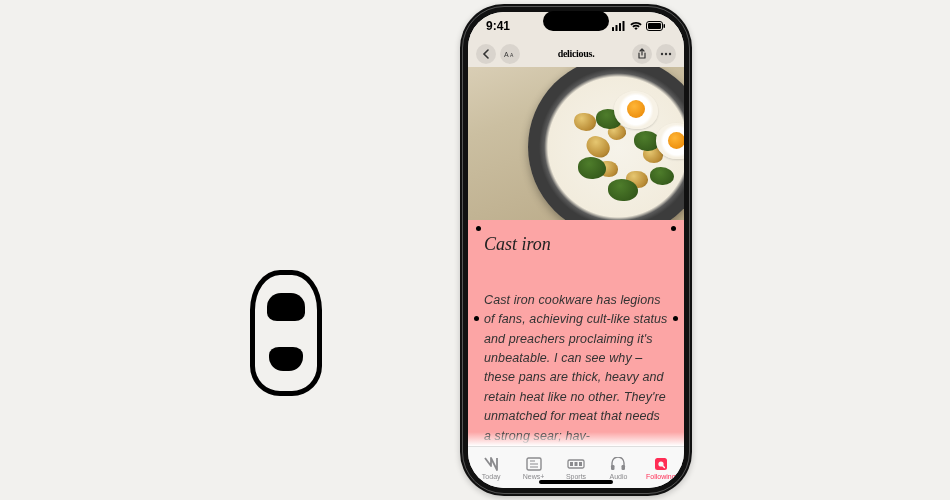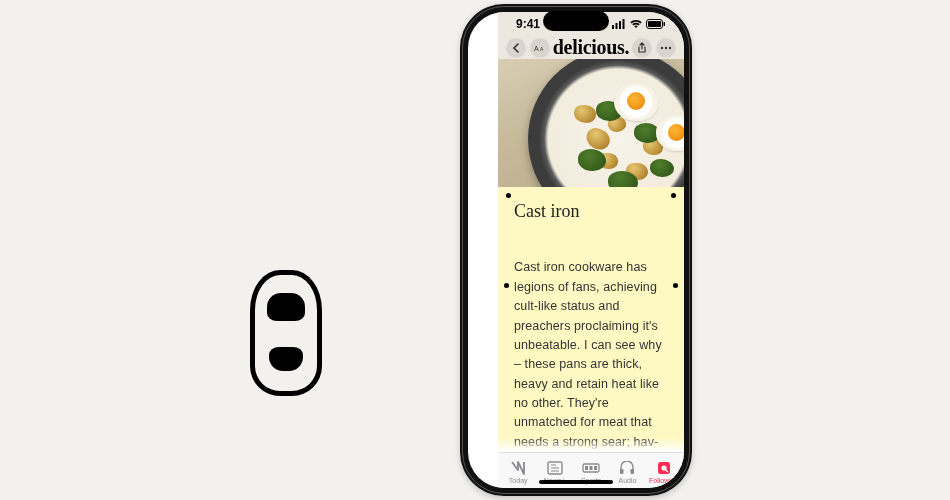--- a/index.html
+++ b/index.html
@@ -67,21 +67,20 @@
   }
   .screen {
     width: 100%;
     height: 100%;
     background: #fff;
     border-radius: 36px;
     overflow: hidden;
     position: relative;
     display: flex;
     flex-direction: column;
-    padding-left: 30px;
   }
 
   .status-bar {
     height: 30px;
     display: flex;
     align-items: center;
     justify-content: space-between;
     padding: 0 18px;
     font-size: 12px;
     font-weight: 600;
@@ -118,21 +117,21 @@
     border-radius: 50%;
     background: rgba(0,0,0,0.08);
     display: flex;
     align-items: center;
     justify-content: center;
     font-size: 10px;
     color: #333;
   }
   .brand {
     font-family: Georgia, serif;
-    font-size: 20px;
+    font-size: 10px;
     font-weight: 600;
     letter-spacing: -0.3px;
   }
 
   .hero {
     height: 160px;
     background: linear-gradient(160deg, #d9ceb5 0%, #cbbfa1 30%, #b8a886 100%);
     position: relative;
     overflow: hidden;
   }
@@ -147,24 +146,25 @@
     box-shadow: 0 3px 8px rgba(0,0,0,0.3);
   }
   .potato { position: absolute; background: radial-gradient(circle at 35% 30%, #e6c771, #b88a34 70%, #7a5b20); border-radius: 40% 50% 45% 55%; }
   .green { position: absolute; background: radial-gradient(circle at 40% 30%, #4e7d2b, #2d4f16); border-radius: 48% 60% 50% 55%; }
   .egg { position: absolute; background: radial-gradient(circle at 50% 50%, #fff 50%, #f7f2e6 60%); border-radius: 50% 55% 48% 52%; box-shadow: 0 1px 2px rgba(0,0,0,0.15); }
   .yolk { position: absolute; background: radial-gradient(circle at 40% 35%, #ffb637, #e78200); border-radius: 50%; }
   .cooked{position:absolute; inset:10px; border-radius:50%; overflow:hidden;}
 
   .article {
     flex: 1;
-    background: #fef9c3;
+    background: #fca5a5;
     padding: 14px 16px 0 16px;
     position: relative;
     font-family: Georgia, 'Times New Roman', serif;
+    font-style: italic;
   }
   .corner-dot { position: absolute; width: 5px; height: 5px; background: #000; border-radius: 50%; }
   .article h2 {
     font-family: Georgia, serif;
     font-size: 18px;
     font-weight: 500;
     margin-bottom: 10px;
     color: #222;
   }
   .article p {

